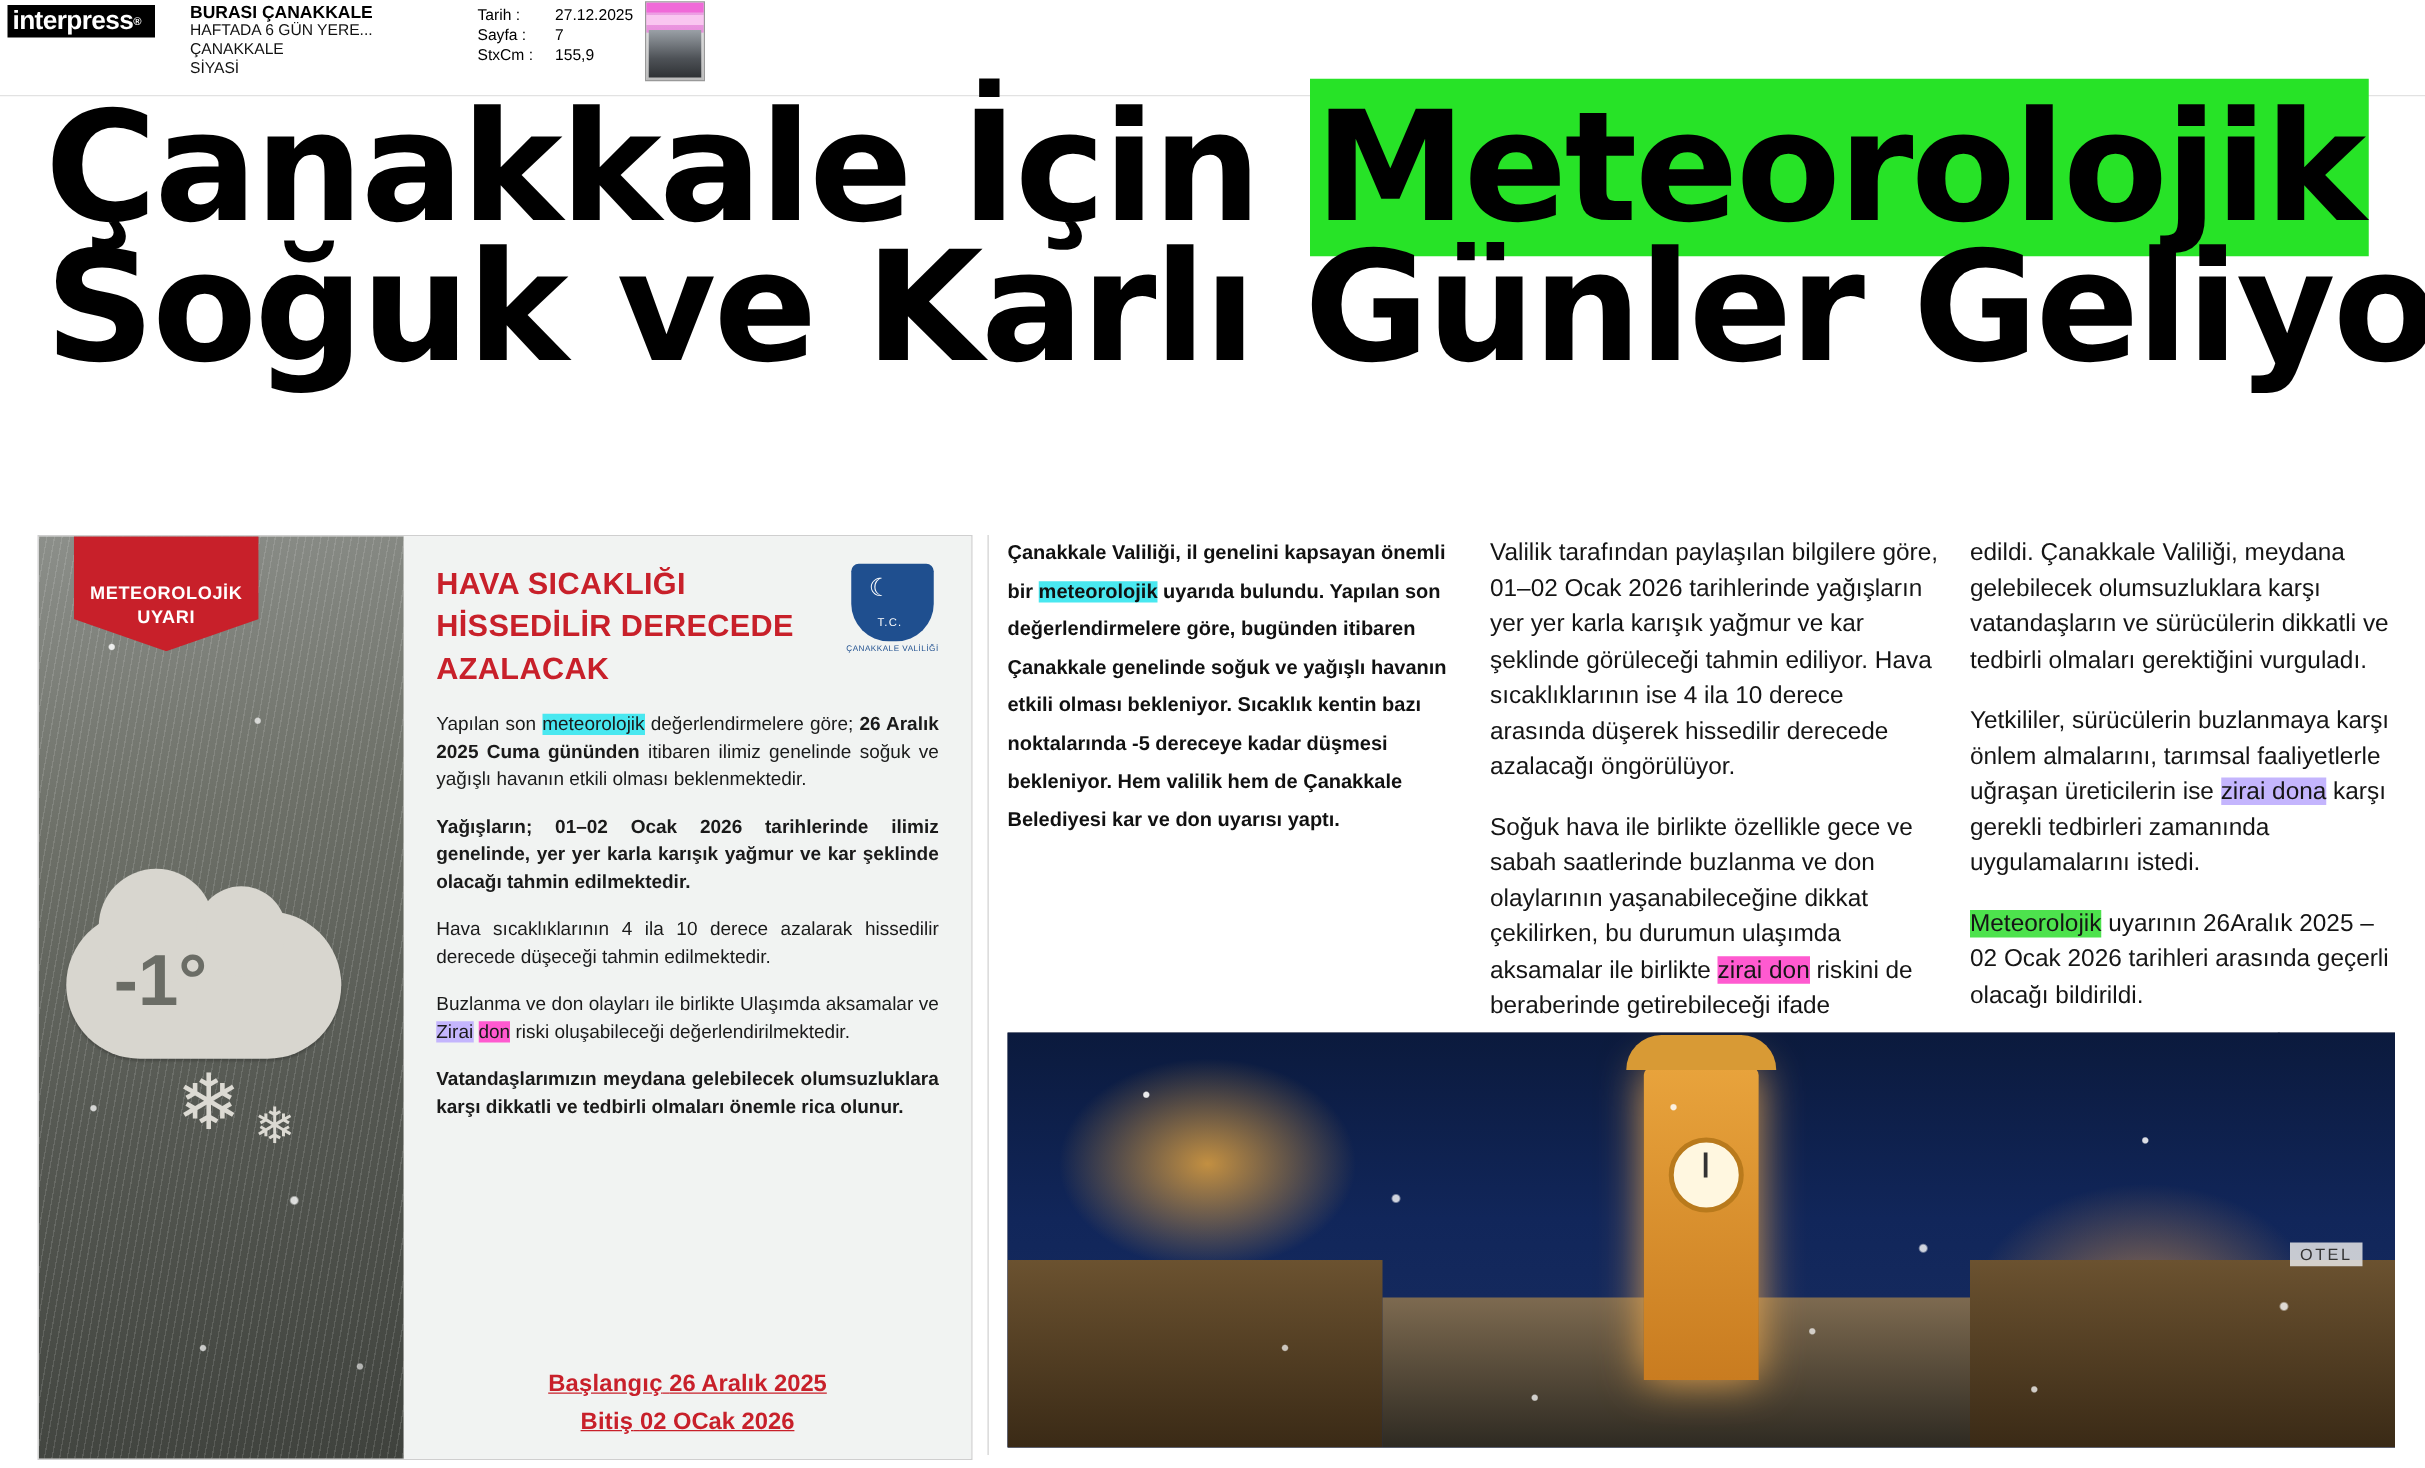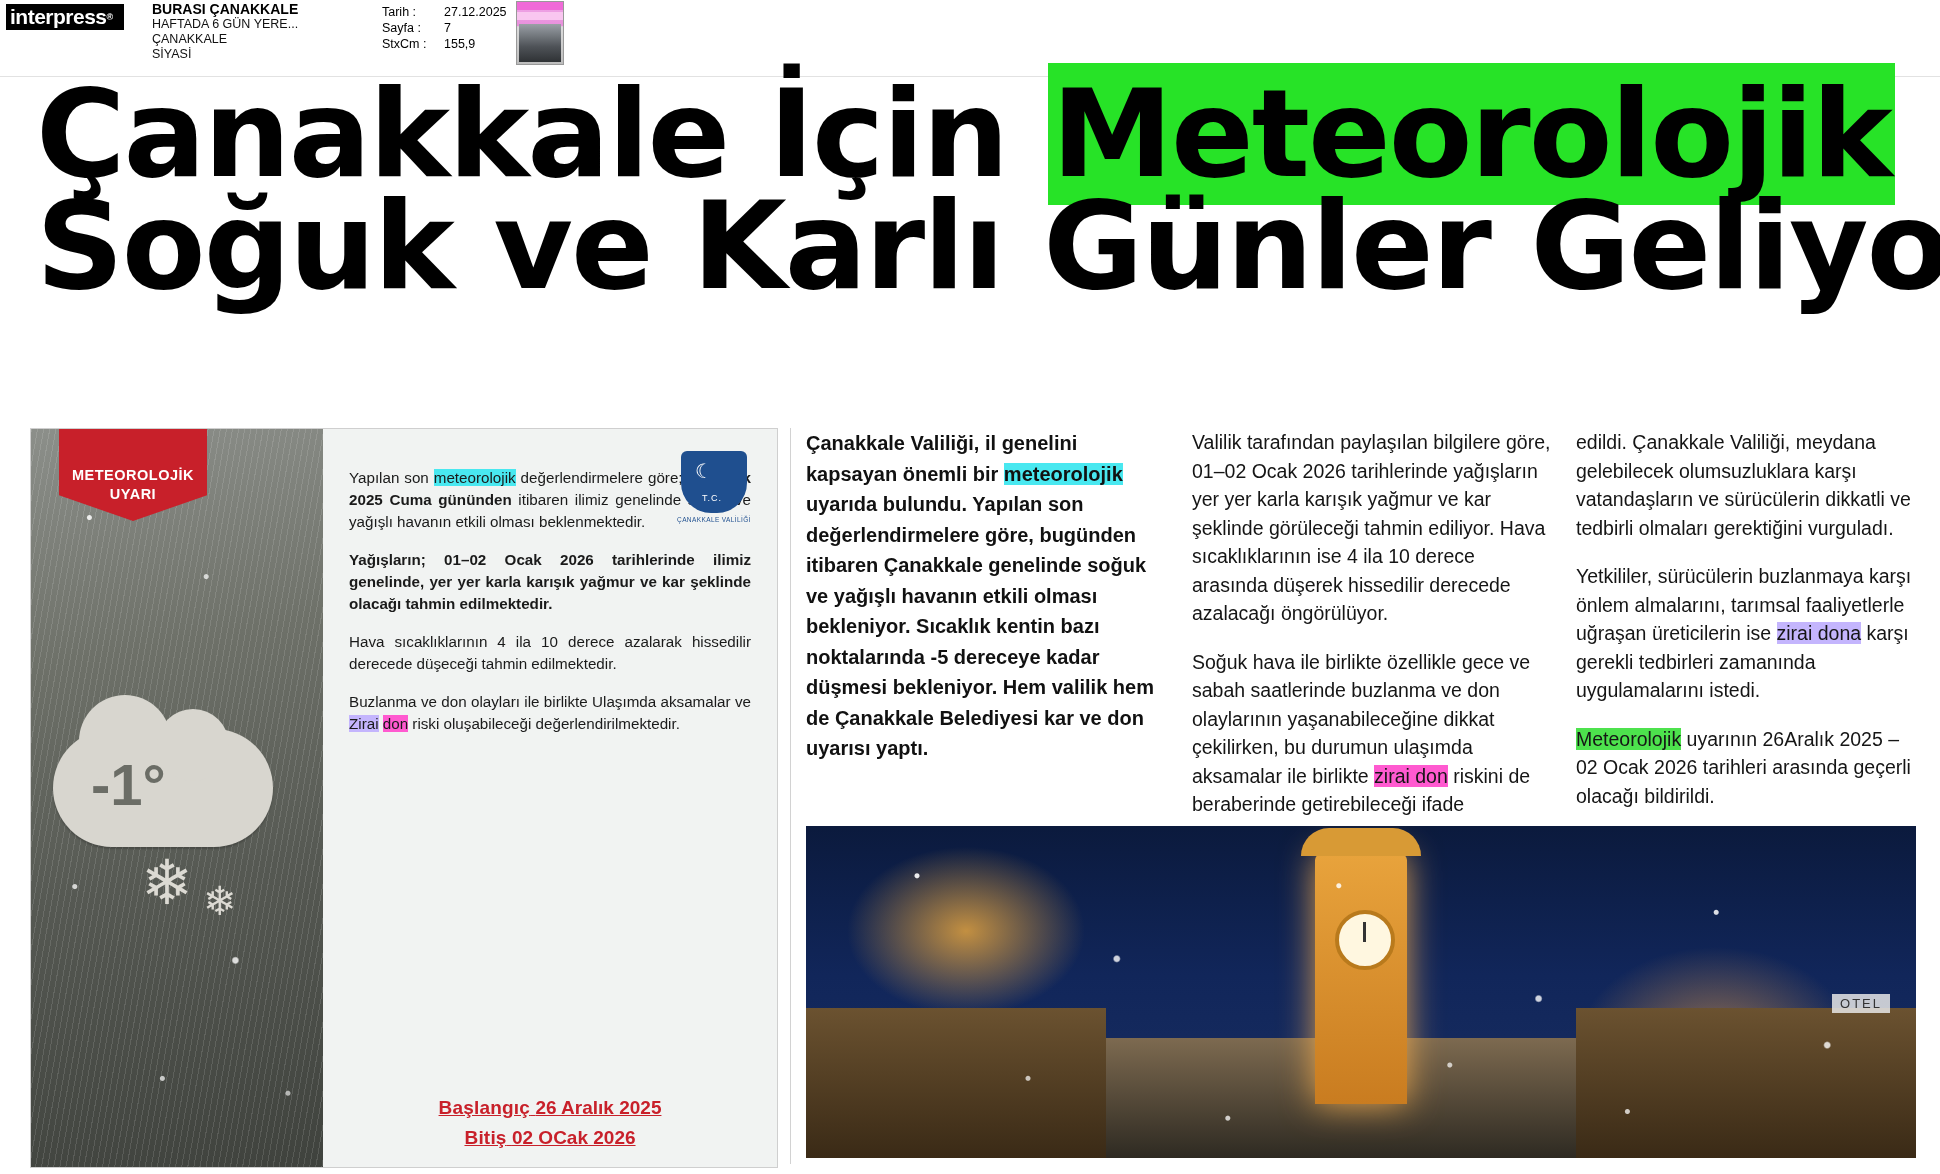--- a/index.html
+++ b/index.html
@@ -275,21 +275,21 @@
   }
   .col p {
     margin: 0 0 20px 0;
     text-align: left;
   }
   .col1 {
     left: 806px;
     width: 366px;
   }
   .col1 p {
-    font-size: 20px;
+    font-size: 16px;
     line-height: 30.5px;
     font-weight: bold;
     color: #111;
   }
   .col2 {
     left: 1192px;
     width: 362px;
   }
   .col3 {
     left: 1576px;
@@ -451,33 +451,35 @@
       </div>
 
       <div class="cloud-badge">
         <div class="cloud"></div>
         <div class="temp"><span>-1</span><span>°</span></div>
         <div class="flake">❄</div>
         <div class="flake2">❄</div>
       </div>
 
       <div class="fig-card">
+        <div class="fig-title">HAVA SICAKLIĞI HİSSEDİLİR DERECEDE AZALACAK</div>
 
         <div class="fig-crest">
           <div class="shield">
             <span class="moon">☾</span>
             <span class="tc">T.C.</span>
           </div>
           <div class="cap">ÇANAKKALE VALİLİĞİ</div>
         </div>
 
         <p class="fig-p" id="fig-p1"><span>Yapılan son </span><span class="hl-cyan">meteorolojik</span><span> değerlendirmelere göre; </span><span style="font-weight: bold;">26 Aralık 2025 Cuma gününden</span><span> itibaren ilimiz genelinde soğuk ve yağışlı havanın etkili olması beklenmektedir.</span></p>
         <p class="fig-p bold" id="fig-p2"><span style="font-weight: bold;">Yağışların; 01–02 Ocak 2026 tarihlerinde ilimiz genelinde, yer yer karla karışık yağmur ve kar şeklinde olacağı tahmin edilmektedir.</span></p>
         <p class="fig-p" id="fig-p3"><span>Hava sıcaklıklarının 4 ila 10 derece azalarak hissedilir derecede düşeceği tahmin edilmektedir.</span></p>
         <p class="fig-p" id="fig-p4"><span>Buzlanma ve don olayları ile birlikte Ulaşımda aksamalar ve </span><span class="hl-yellow">Zirai</span><span> </span><span class="hl-magenta">don</span><span> riski oluşabileceği değerlendirilmektedir.</span></p>
+        <p class="fig-p bold" id="fig-p5"><span style="font-weight: bold;">Vatandaşlarımızın meydana gelebilecek olumsuzluklara karşı dikkatli ve tedbirli olmaları önemle rica olunur.</span></p>
 
         <div class="fig-dates">
           <div>
             <span class="lbl">Başlangıç</span>
             <span>26 Aralık 2025</span>
           </div>
           <div>
             <span class="lbl">Bitiş</span>
             <span>02  OCak 2026</span>
           </div>

